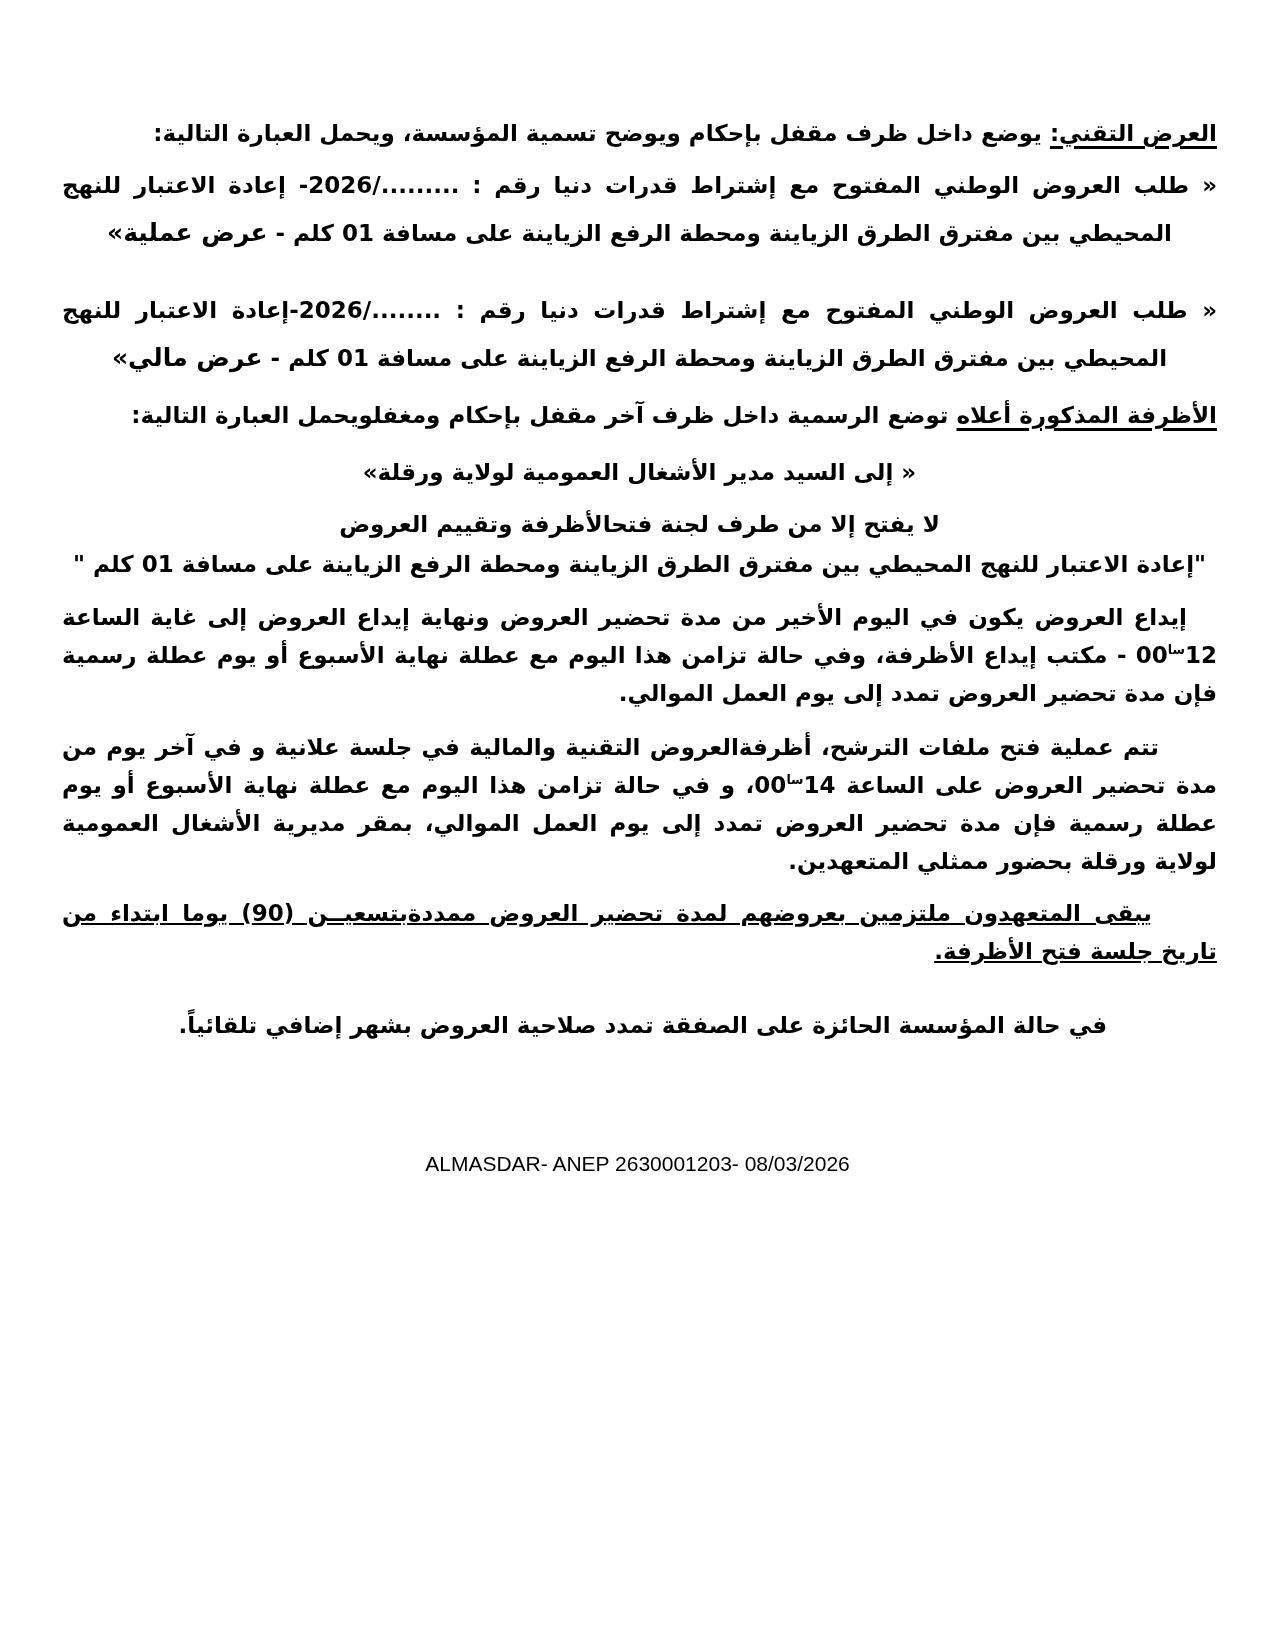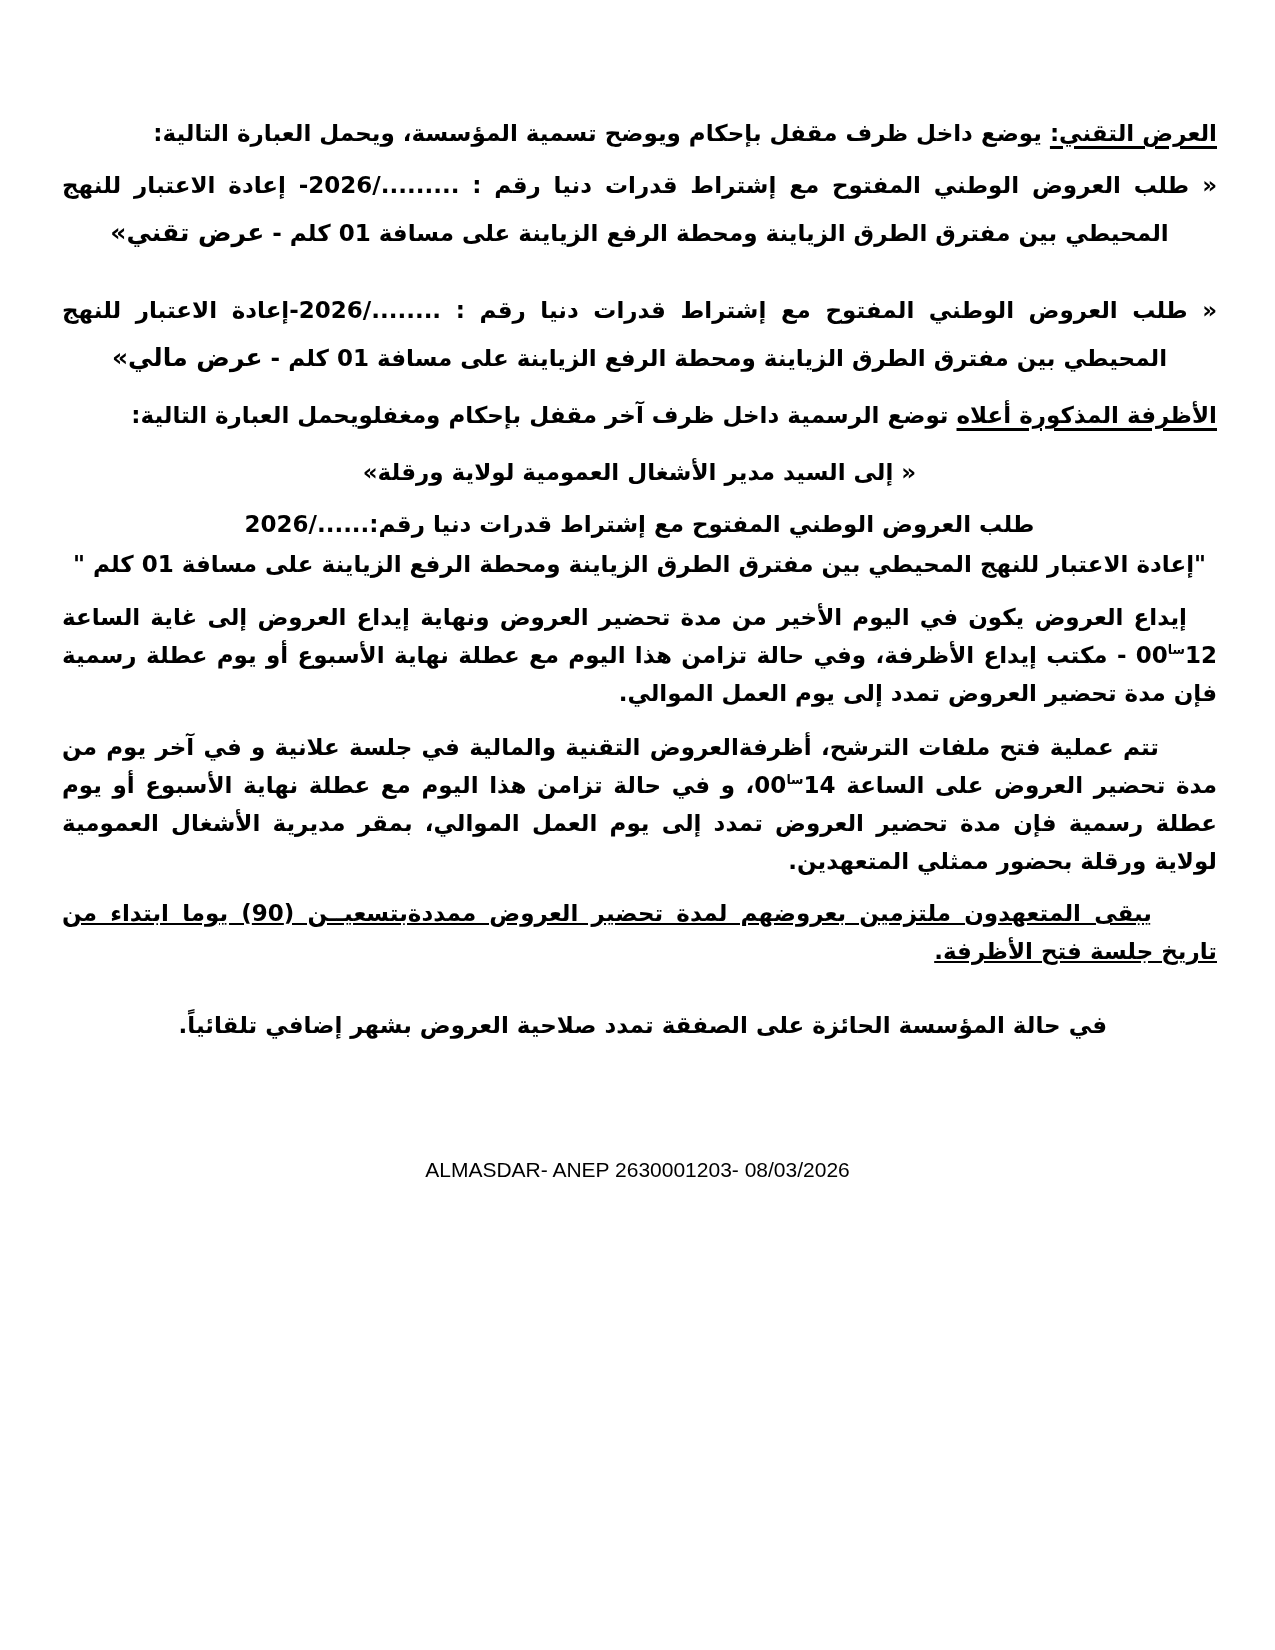--- a/index.html
+++ b/index.html
@@ -41,47 +41,47 @@
   .mb8  { margin-bottom:8px; }
   .mb20 { margin-bottom:20px; }
 
   .ind-30  { text-indent:30px; }
   .ind-58  { text-indent:58px; }
   .ind-65  { text-indent:65px;text-decoration:underline; }
   .ind-110 { text-indent:110px;margin-top:36px; }
 
   .footer {
     position:absolute;
-    bottom:26px; left:0; right:0;
+    bottom:32px; left:0; right:0;
     direction:ltr;
     text-align:center;
     font-family:"Liberation Sans", sans-serif;
     font-weight:normal;
     font-size:21px;
     color:#000000;
   }
 </style>
 </head>
 <body>
 
 <div class="page">
 
   <section>
     <p class="heading-line mb8"><span class="u">العرض التقني:</span><span> يوضع داخل ظرف مقفل بإحكام ويوضح تسمية المؤسسة، ويحمل العبارة التالية:</span></p>
-    <p class="quote mb30"><span>« طلب العروض الوطني المفتوح مع إشتراط قدرات دنيا رقم : ........./2026- إعادة الاعتبار للنهج المحيطي بين مفترق الطرق الزياينة ومحطة الرفع الزياينة على مسافة 01 كلم  -  </span><span class="emph">عرض تقني»</span></p>
+    <p class="quote mb30"><span>« طلب العروض الوطني المفتوح مع إشتراط قدرات دنيا رقم : ........./2026- إعادة الاعتبار للنهج المحيطي بين مفترق الطرق الزياينة ومحطة الرفع الزياينة على مسافة 01 كلم  -  </span><span class="emph">عرض عملية»</span></p>
   </section>
 
   <section>
     <p class="quote mb12"><span>« طلب العروض الوطني المفتوح مع إشتراط قدرات دنيا رقم : ......../2026-إعادة الاعتبار للنهج المحيطي بين مفترق الطرق الزياينة ومحطة الرفع الزياينة على مسافة 01 كلم  -  </span><span class="emph">عرض مالي»</span></p>
   </section>
 
   <section>
     <p class="heading-line mb16"><span class="u">الأظرفة المذكورة أعلاه</span><span> توضع الرسمية داخل ظرف آخر مقفل بإحكام ومغفلويحمل العبارة التالية:</span></p>
     <p class="centered mb12">« إلى السيد مدير الأشغال العمومية لولاية ورقلة»</p>
-    <p class="centered">طلب العروض الوطني المفتوح مع إشتراط قدرات دنيا رقم:....../2026</p>
+    <p class="centered">لا يفتح إلا من طرف لجنة فتحالأظرفة وتقييم العروض</p>
     <p class="centered mb14">"إعادة الاعتبار للنهج المحيطي بين مفترق الطرق الزياينة ومحطة الرفع الزياينة على مسافة 01 كلم  "</p>
   </section>
 
   <section>
 
     <p class="para ind-30 mb16"><span>إيداع العروض يكون في اليوم الأخير من مدة تحضير العروض ونهاية إيداع العروض إلى غاية الساعة 12</span><sup class="hour">سا</sup><span>00 - مكتب إيداع الأظرفة، وفي  حالة تزامن هذا اليوم مع عطلة نهاية الأسبوع أو يوم عطلة رسمية فإن مدة تحضير العروض تمدد إلى يوم العمل الموالي.</span></p>
 
     <p class="para ind-58 mb14"><span>تتم عملية فتح ملفات الترشح، أظرفةالعروض التقنية والمالية في جلسة علانية و في  آخر يوم من مدة تحضير العروض على الساعة 14</span><sup class="hour">سا</sup><span>00، و  في حالة تزامن هذا اليوم مع عطلة نهاية الأسبوع أو يوم عطلة رسمية فإن مدة تحضير العروض تمدد إلى يوم العمل الموالي، بمقر مديرية الأشغال العمومية لولاية ورقلة بحضور ممثلي المتعهدين.</span></p>
 
     <p class="para ind-65 mb20">يبقى المتعهدون ملتزمين بعروضهم لمدة تحضير العروض ممددةبتسعيــن (90) يوما ابتداء من تاريخ جلسة فتح الأظرفة.</p>

